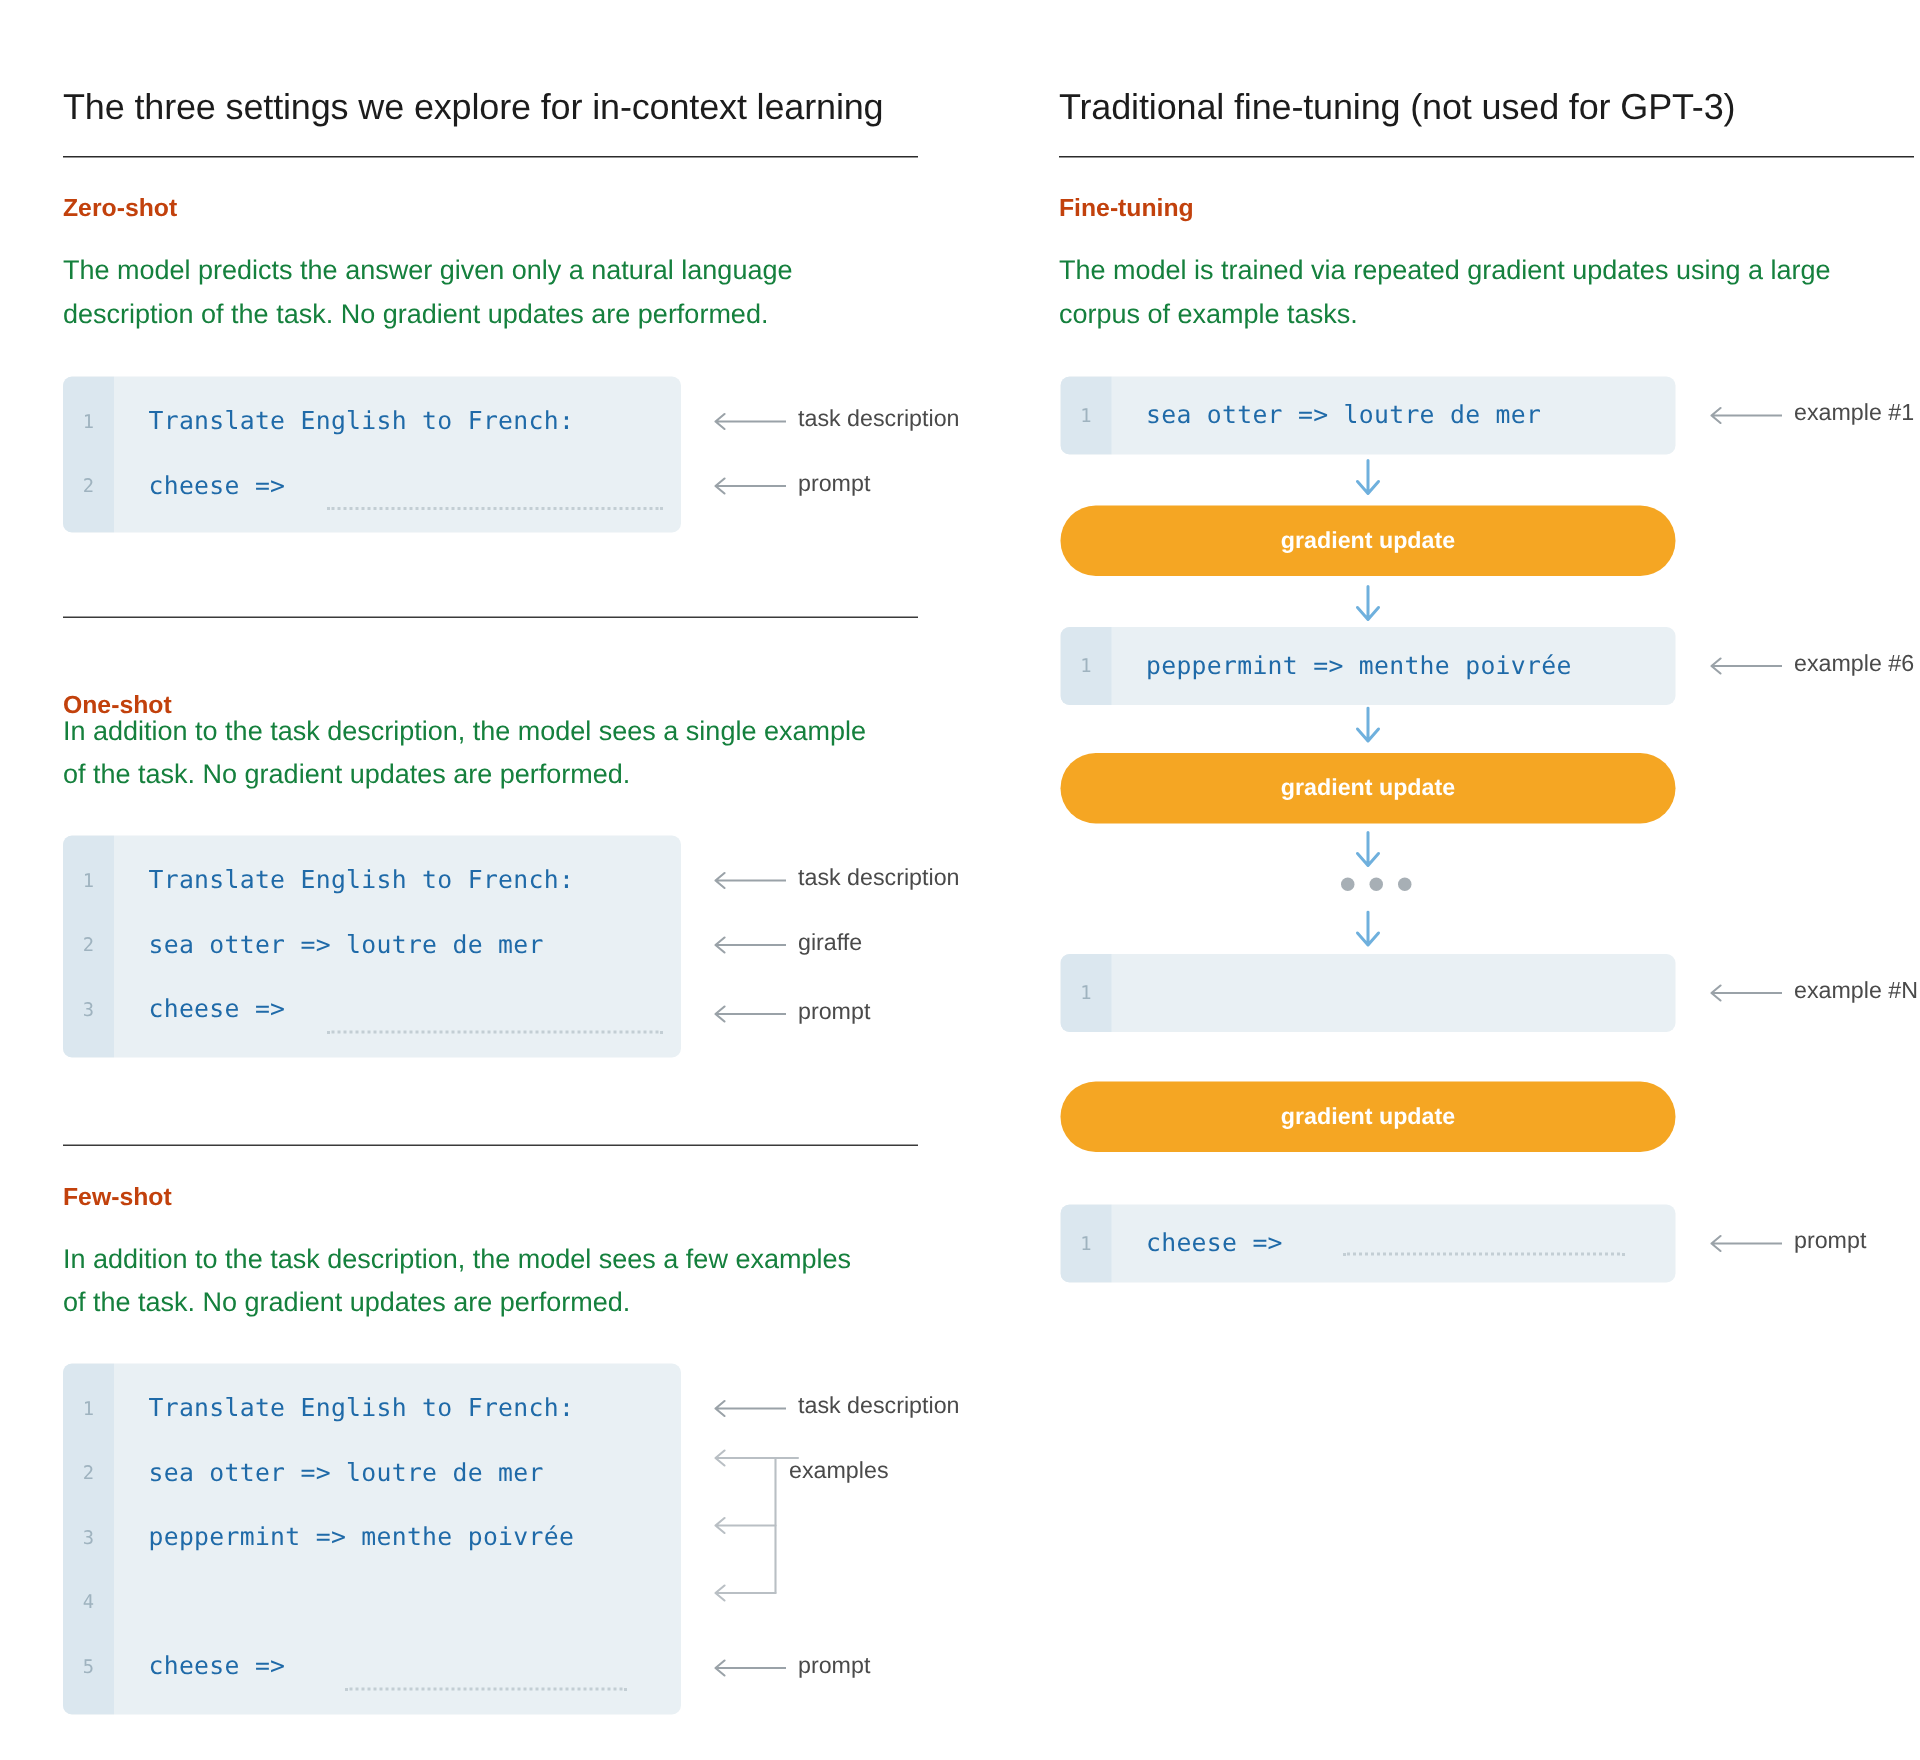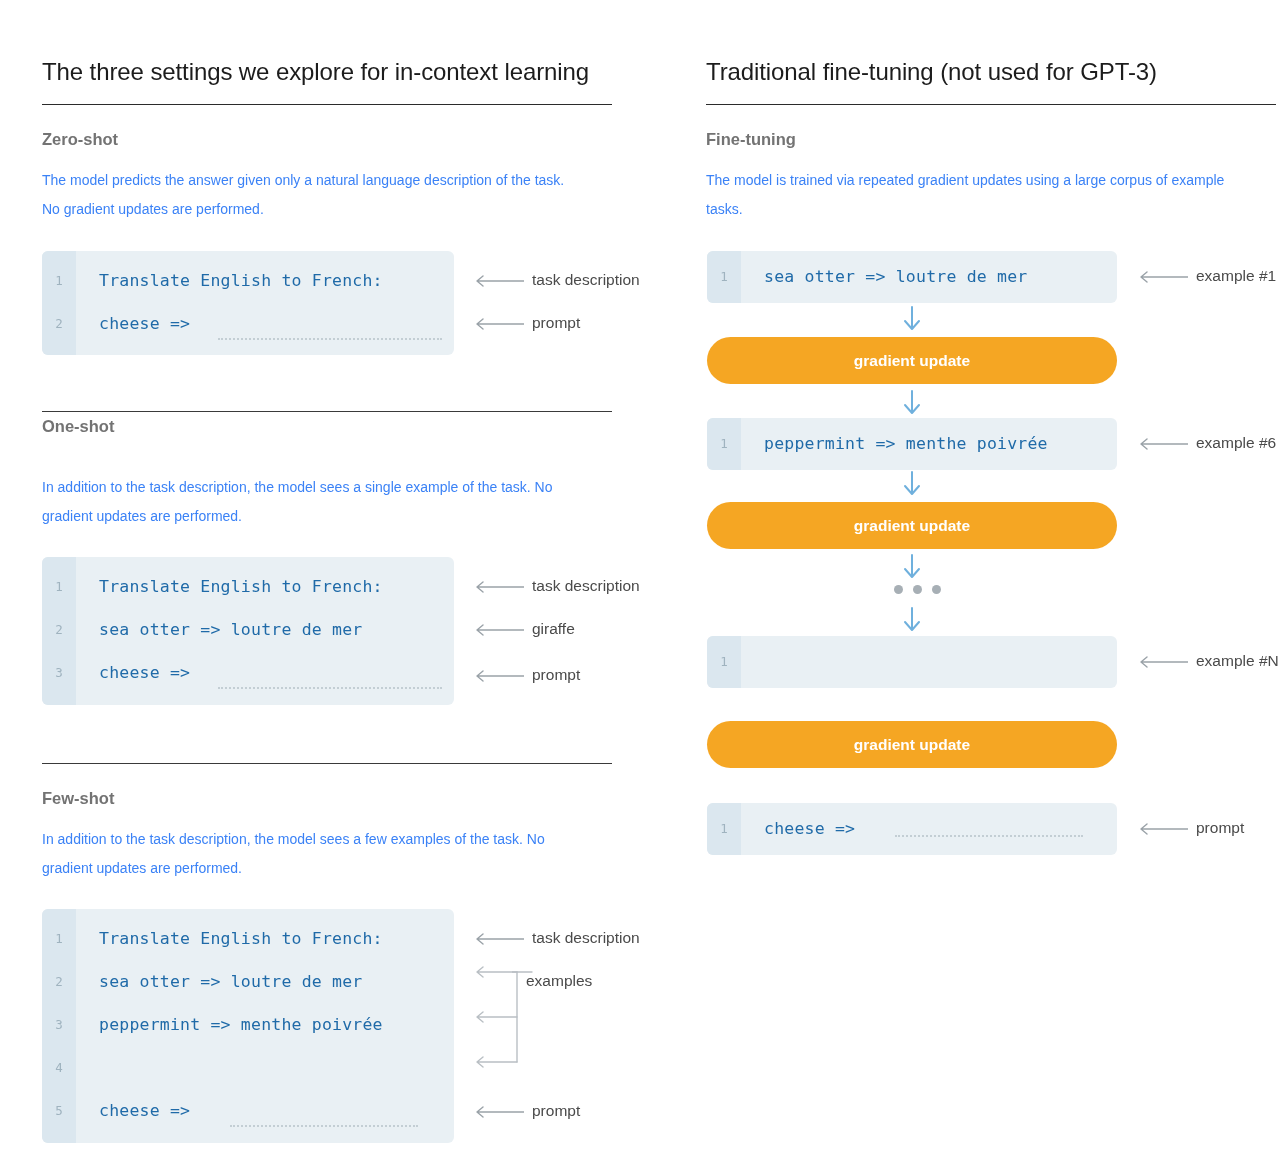--- a/index.html
+++ b/index.html
@@ -55,30 +55,30 @@
     width: 570px;
     height: 0;
     border-top: 1px solid #3a3a3a;
   }
 
   .sec-head {
     position: absolute;
     left: 0;
     font-size: 16.5px;
     font-weight: bold;
-    color: #737373;
+    color: #c2410c;
     white-space: nowrap;
   }
   .sec-desc {
     position: absolute;
     left: 0;
     width: 540px;
-    font-size: 14px;
+    font-size: 18px;
     line-height: 29px;
-    color: #3b82f6;
+    color: #15803d;
   }
 
   
   .code-block {
     position: absolute;
     background: #e9f0f4;
     border-radius: 6px;
     overflow: hidden;
   }
   .gutter {
@@ -218,21 +218,21 @@
       <div class="anno" style="left:428px; top:314px">
         <svg class="anno-arrow" viewBox="0 0 54 20">
           <path d="M54 10 H7 M13 5 L7 10 L13 15" fill="none" stroke="#9aa2a8" stroke-width="1.4" stroke-linecap="round" stroke-linejoin="round"></path>
         </svg>
         <span class="anno-label">prompt</span>
       </div>
     </div>
 
     <div class="section">
       <div class="sec-rule" style="top:411px"></div>
-      <div class="sec-head" style="top:417px">One-shot</div>
+      <div class="sec-head" style="top:461px">One-shot</div>
       <div class="sec-desc" style="top:473px">In addition to the task description, the model sees a single example of the task. No gradient updates are performed.</div>
 
       <div class="code-block" style="top:557px; left:0; width:412px; height:148px;">
         <div class="gutter"></div>
         <div class="code-line" style="top:8px">
           <div class="ln">1</div>
           <div class="ctext">Translate English to French:</div>
         </div>
         <div class="code-line" style="top:51px">
           <div class="ln">2</div>

